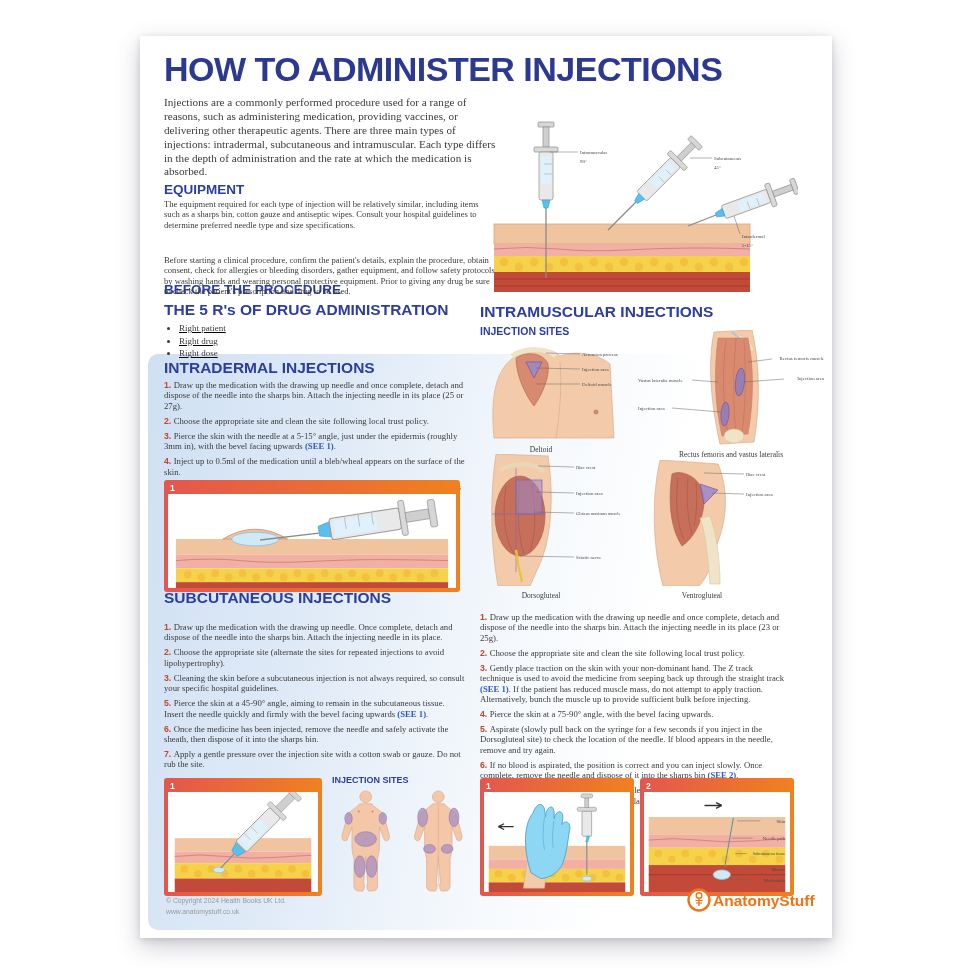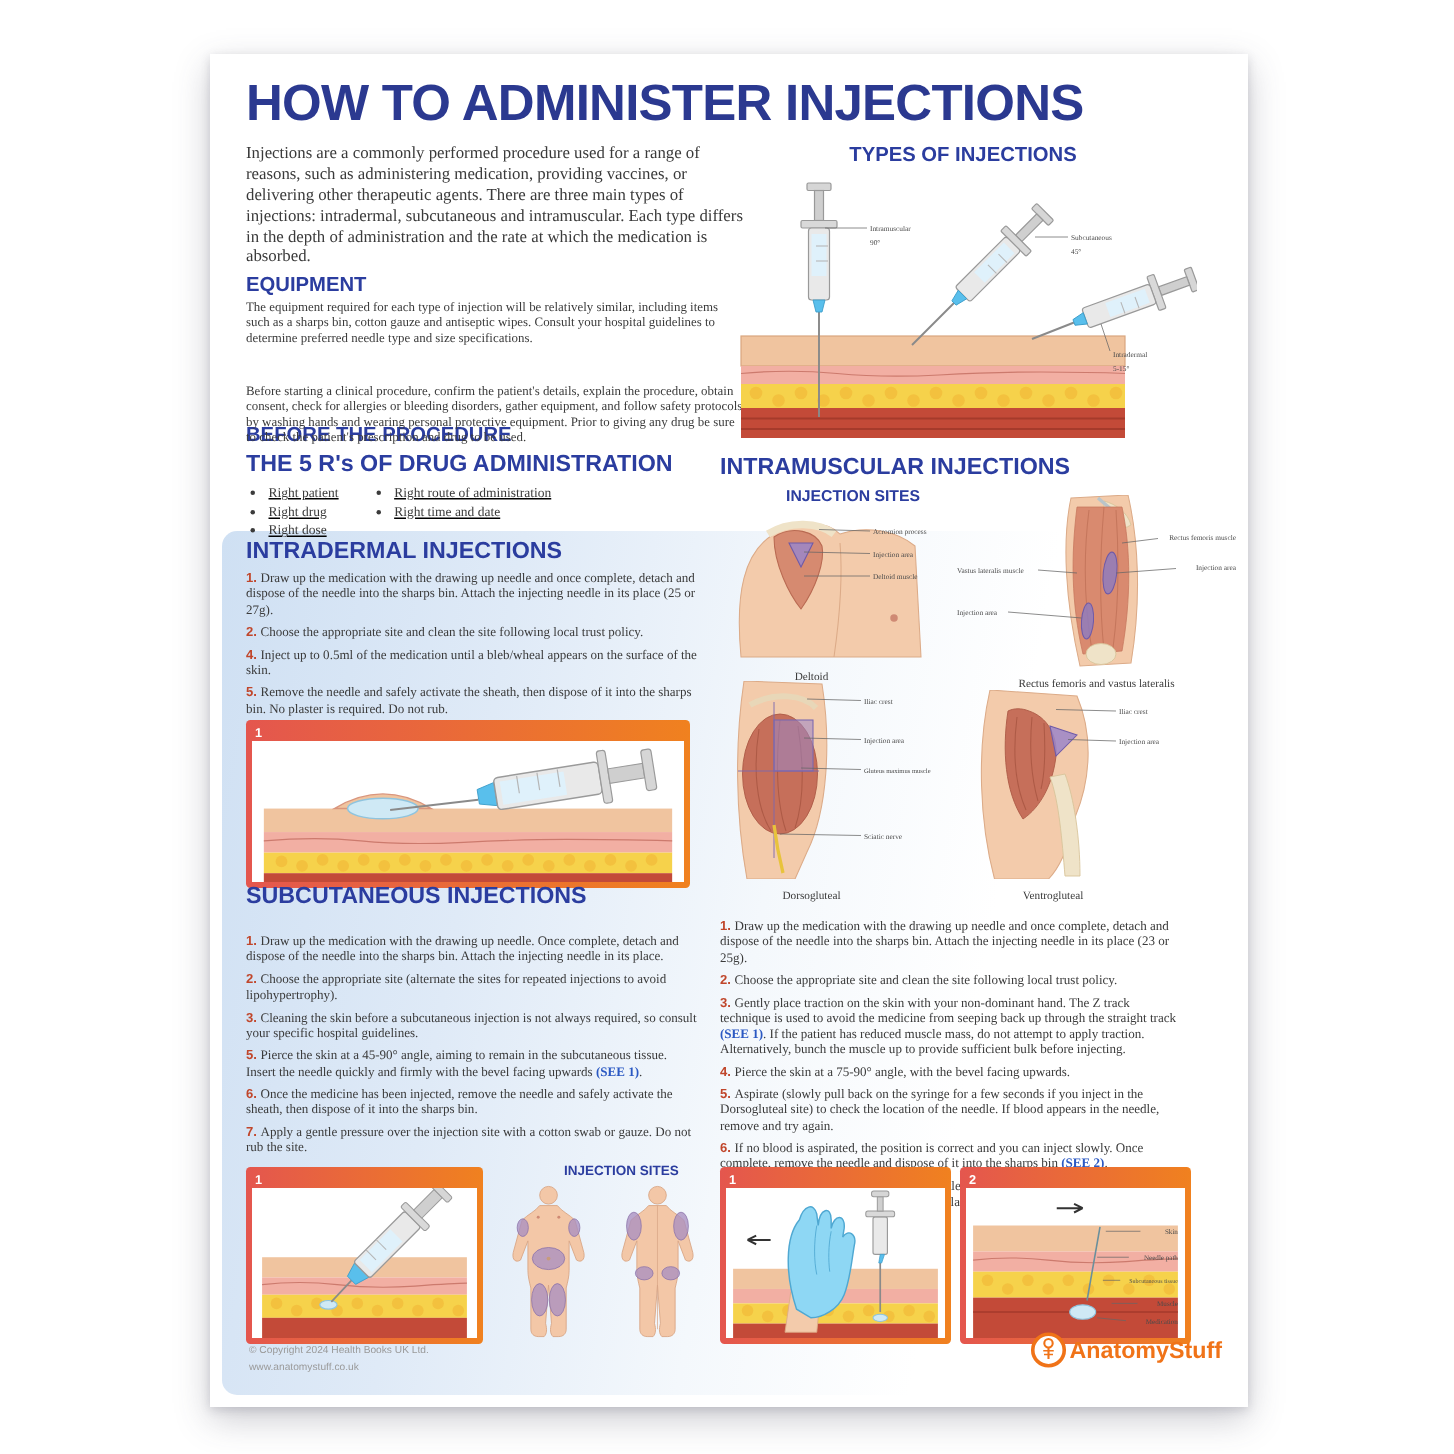--- a/index.html
+++ b/index.html
@@ -5,21 +5,21 @@
   html,body{margin:0;padding:0;}
   body{width:969px;height:969px;position:relative;background:#ffffff;overflow:hidden;
        font-family:"Liberation Serif",serif;}
   .page{position:absolute;left:140px;top:36px;width:692px;height:902px;background:#fff;
         box-shadow:0 8px 22px rgba(70,70,90,.28), 0 2px 6px rgba(70,70,90,.18);}
   .abs{position:absolute;}
   .title{left:24px;top:16px;font:800 34px/1 "Liberation Sans",sans-serif;color:#2b3990;letter-spacing:-.5px;white-space:nowrap;}
   .intro{left:24px;top:60px;width:340px;font:11.2px/1.24 "Liberation Serif",serif;color:#3a3a3a;}
   .h2{font:bold 13.5px/1 "Liberation Sans",sans-serif;color:#2b3d9f;}
   .h1{font:bold 15.5px/1 "Liberation Sans",sans-serif;color:#2b3d9f;}
-  .h3{font:bold 10.5px/1 "Liberation Sans",sans-serif;color:#2b3d9f;margin-left:44px;}
+  .h3{font:bold 10.5px/1 "Liberation Sans",sans-serif;color:#2b3d9f;}
   .body-sm{font:8.6px/1.22 "Liberation Serif",serif;color:#3b3b3b;}
   .bullets{display:flex;gap:26px;text-decoration:underline;}
   .bullets ul{margin:0;padding-left:11px;font:9px/1.3 "Liberation Serif",serif;color:#3b3b3b;}
   .bullets li{margin:1px 0;}
   .panel{left:8px;top:318px;width:676px;height:576px;border-radius:10px;
          background:linear-gradient(100deg,#cfe0f3 0%,#dfeaf7 26%,#f4f8fc 52%,#ffffff 72%);}
   .steps p.step{margin:0 0 4.5px;font:8.7px/1.2 "Liberation Serif",serif;color:#3b3b3b;}
   .steps .num{color:#c0462b;font-weight:bold;font-family:"Liberation Sans",sans-serif;}
   .steps .see{color:#2b59c3;font-weight:bold;}
   .figframe{background:linear-gradient(90deg,#e4564e,#f0811f);border-radius:3px;
@@ -48,30 +48,27 @@
   <div class="abs h2" style="left:24px;top:203px;margin-top:44px;">BEFORE THE PROCEDURE</div>
   <div class="abs body-sm" style="left:24px;top:219px;width:334px;">Before starting a clinical procedure, confirm the patient's details, explain the procedure, obtain consent, check for allergies or bleeding disorders, gather equipment, and follow safety protocols by washing hands and wearing personal protective equipment. Prior to giving any drug be sure to check the patient's prescription and drug to be used.</div>
 
   <div class="abs h1" style="left:24px;top:266px;">THE 5 R's OF DRUG ADMINISTRATION</div>
   <div class="abs bullets" style="left:28px;top:286px;">
     <ul>
         <li>Right patient</li>
         <li>Right drug</li>
         <li>Right dose</li>
       </ul>
-    <ul>
-        <li>Right route of administration</li>
-        <li>Right time and date</li>
-      </ul>
   </div>
 
   <div class="abs h1" style="left:24px;top:324px;text-align:right;">INTRADERMAL INJECTIONS</div>
   <div class="abs steps" style="left:24px;top:344px;width:302px;">
       <p class="step"><span class="num">1. </span><span>Draw up the medication with the drawing up needle and once complete, detach and dispose of the needle into the sharps bin. Attach the injecting needle in its place (25 or 27g).</span></p>
       <p class="step"><span class="num">2. </span><span>Choose the appropriate site and clean the site following local trust policy.</span></p>
+      <p class="step"><span class="num">3. </span><span>Pierce the skin with the needle at a 5-15° angle, just under the epidermis (roughly 3mm in), with the bevel facing upwards </span><span class="see">(SEE 1)</span><span>.</span></p>
       <p class="step"><span class="num">4. </span><span>Inject up to 0.5ml of the medication until a bleb/wheal appears on the surface of the skin.</span></p>
       <p class="step"><span class="num">5. </span><span>Remove the needle and safely activate the sheath, then dispose of it into the sharps bin. No plaster is required. Do not rub.</span></p>
     </div>
 
   <div class="abs figframe" style="left:24px;top:444px;width:296px;height:112px;">
     <div class="fignum">1</div>
     <div class="figbody">
       <svg width="100%" height="100%" viewBox="0 0 286 96">
         <rect x="4" y="46" width="278" height="16" fill="#f0c49f"></rect>
         <rect x="4" y="62" width="278" height="14" fill="#f2afa3"></rect>
@@ -190,21 +187,20 @@
       <circle cx="31" cy="24" r="1" fill="#cf8a74"></circle>
       <circle cx="45" cy="24" r="1" fill="#cf8a74"></circle>
     </svg>
   </div>
 
   <div class="abs footer" style="left:26px;top:860px;">
     <div>© Copyright 2024 Health Books UK Ltd.</div>
     <div>www.anatomystuff.co.uk</div>
   </div>
 
-  <div class="abs h2" style="left:352px;top:60px;width:300px;text-align:center;">TYPES OF INJECTIONS</div>
 
   <div class="abs" style="left:346px;top:76px;width:312px;height:192px;">
     <svg width="312" height="192" viewBox="0 0 312 192">
 
       <g>
         <rect x="8" y="112" width="256" height="20" fill="#f0c49f" stroke="#d9a67f" stroke-width=".8"></rect>
         <rect x="8" y="132" width="256" height="12" fill="#f2afa3"></rect>
         <path class="layer-line" d="M8,137 Q40,134 72,137 T140,138 T208,136 T264,137"></path>
         <rect x="8" y="144" width="256" height="16" fill="#f6d24b"></rect>
         <g fill="#f3c13e">

